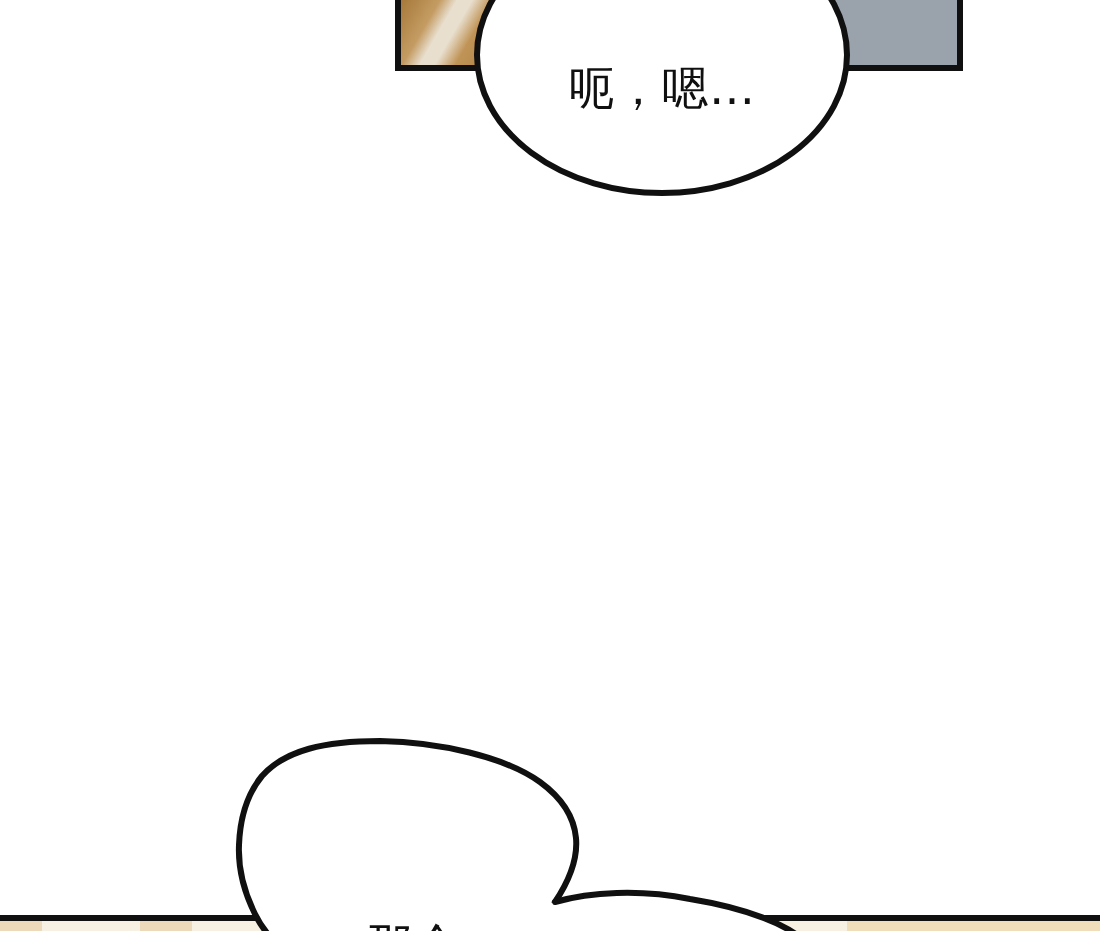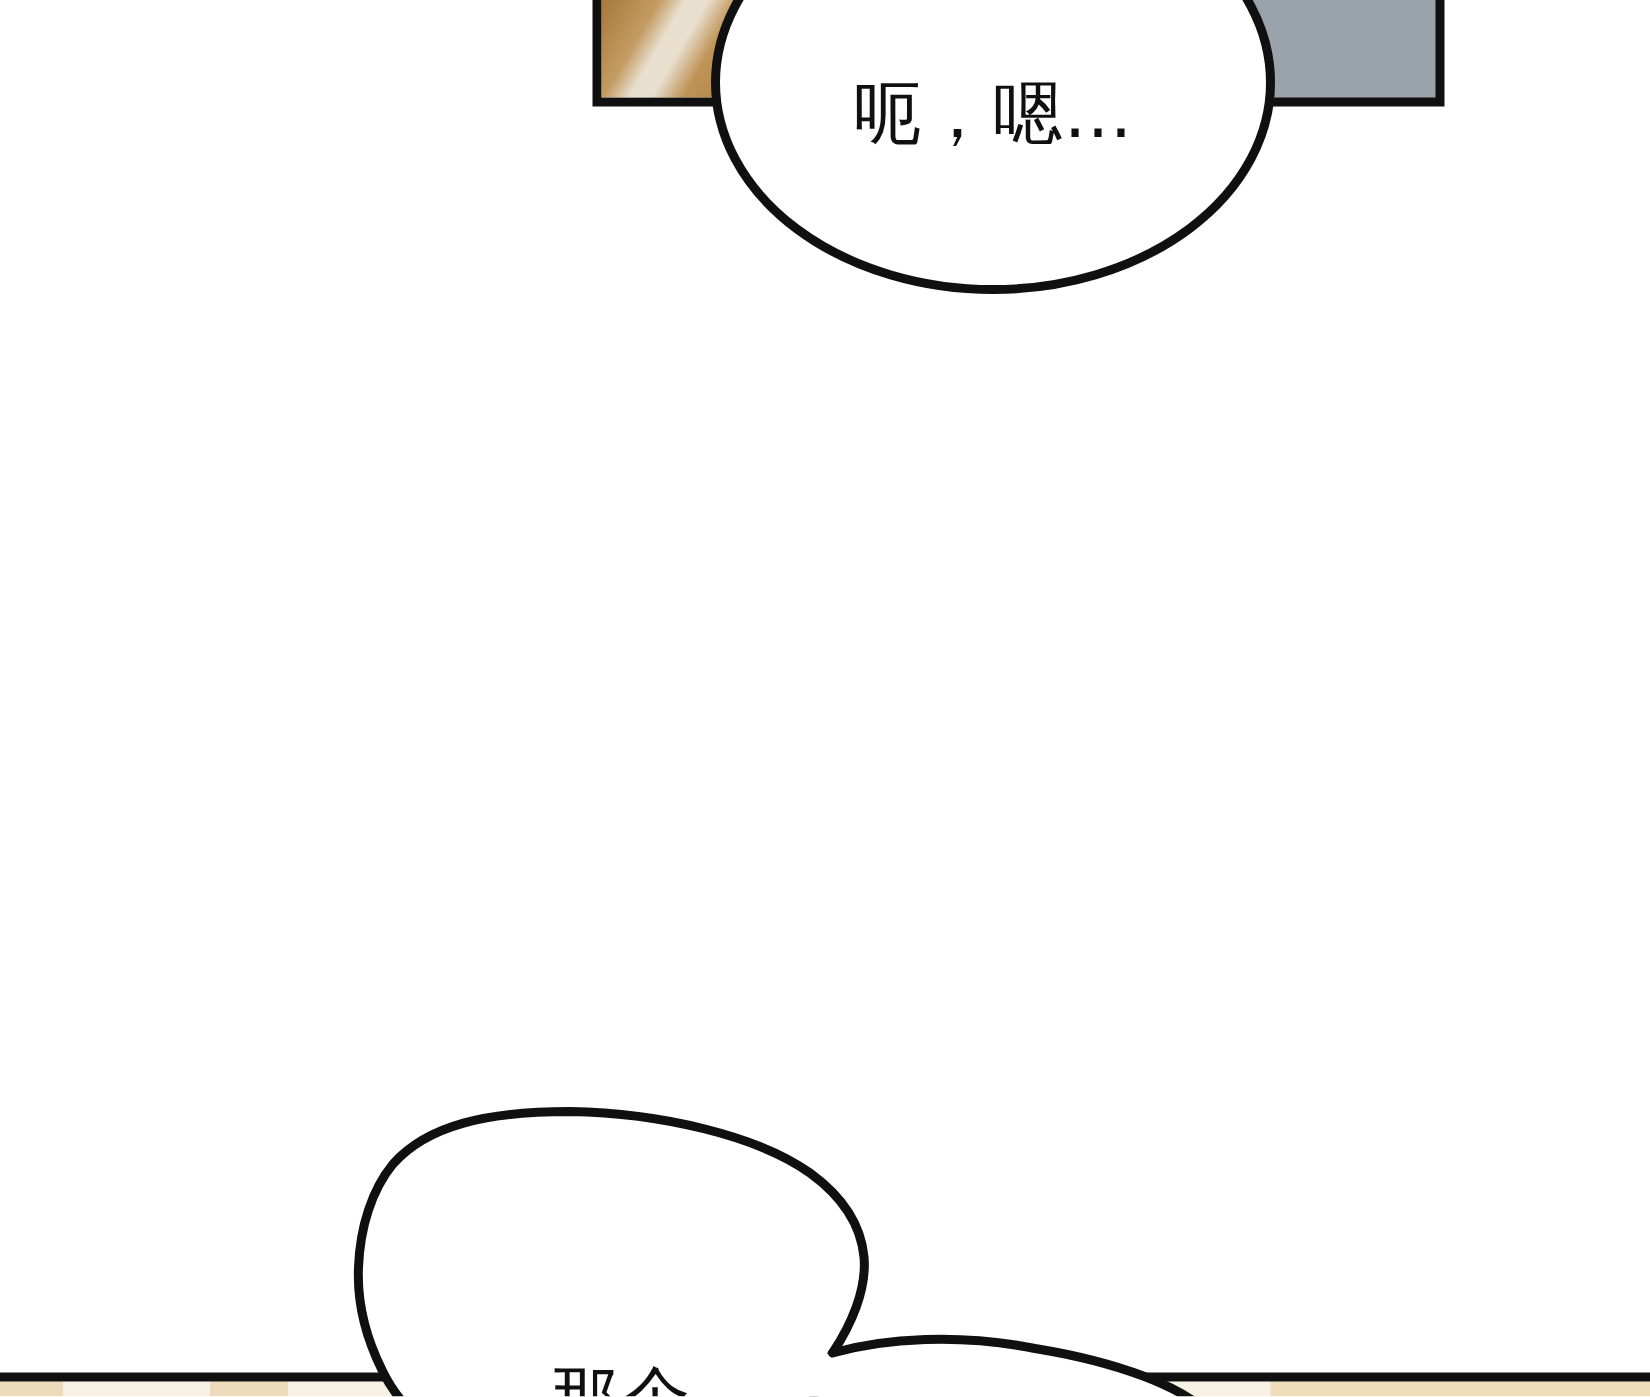--- a/index.html
+++ b/index.html
@@ -36,20 +36,21 @@
   .hstop4 { stop-color: var(--hair-mid2); }
   .hstop5 { stop-color: var(--hair-dark2); }
   
   .speech {
     position: absolute;
     color: var(--ink);
     text-align: center;
     white-space: pre;
     font-weight: 400;
     letter-spacing: 1px;
+    margin-top: 13px;
   }
   .speech-top {
     left: 477px;
     top: 50px;
     width: 370px;
     font-size: 46px;
     line-height: 50px;
   }
   .speech-bottom {
     left: 242px;

